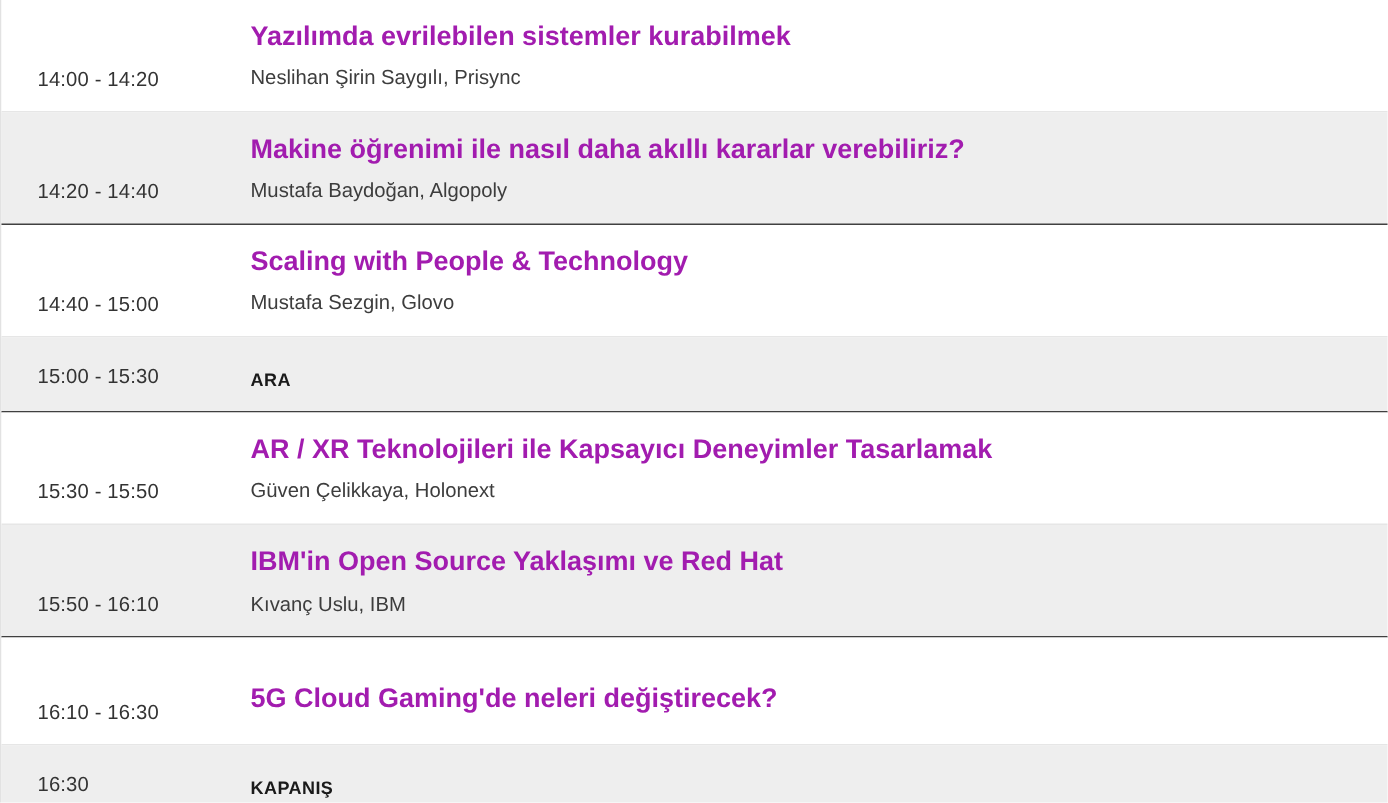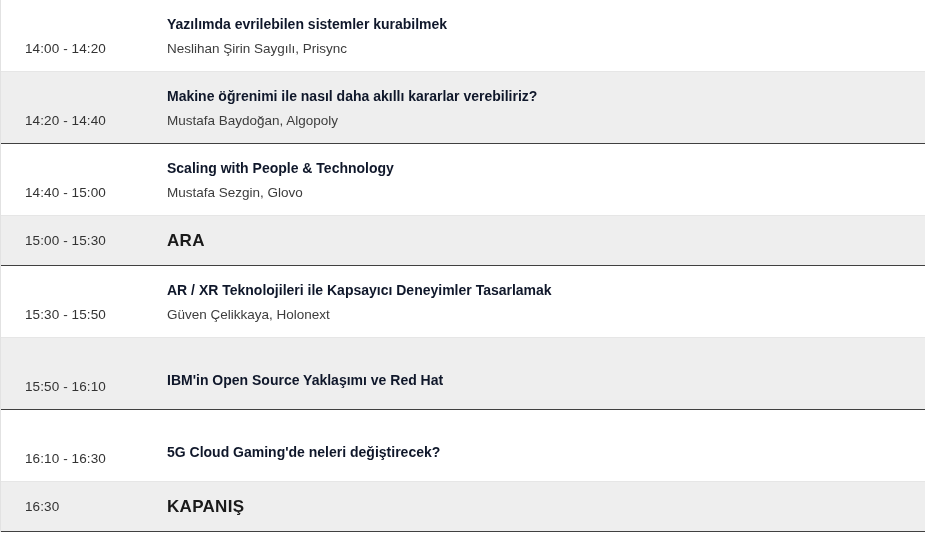--- a/index.html
+++ b/index.html
@@ -45,36 +45,36 @@
     color: #333333;
     line-height: 1.45;
     padding-top: 1px;
     letter-spacing: 0.1px;
   }
   .details {
     flex: 1 1 auto;
     padding-left: 22px;
   }
   .title {
-    font-size: 14px;
+    font-size: 18px;
     font-weight: bold;
-    color: #0f172a;
+    color: #a21caf;
     line-height: 1.4;
     margin: 0 0 6px 0;
   }
   .speaker {
     font-size: 13.5px;
     color: #3d3d3d;
     line-height: 1.4;
     margin: 0;
   }
   .break-label {
     flex: 1 1 auto;
     padding-left: 22px;
-    font-size: 17px;
+    font-size: 12px;
     font-weight: bold;
     color: #1a1a1a;
     letter-spacing: 0.3px;
   }
   .row:first-child {
     border-top: none;
   }
 </style>
 </head>
 <body>
@@ -109,20 +109,21 @@
       <div class="time">15:30 - 15:50</div>
       <div class="details">
         <div class="title">AR / XR Teknolojileri ile Kapsayıcı Deneyimler Tasarlamak</div>
         <div class="speaker">Güven Çelikkaya, Holonext</div>
       </div>
     </div>
     <div class="row session alt">
       <div class="time">15:50 - 16:10</div>
       <div class="details">
         <div class="title">IBM'in Open Source Yaklaşımı ve Red Hat</div>
+        <div class="speaker">Kıvanç Uslu, IBM</div>
       </div>
     </div>
     <div class="row session">
       <div class="time">16:10 - 16:30</div>
       <div class="details">
         <div class="title">5G Cloud Gaming'de neleri değiştirecek?</div>
       </div>
     </div>
     <div class="row break alt">
       <div class="time">16:30</div>

